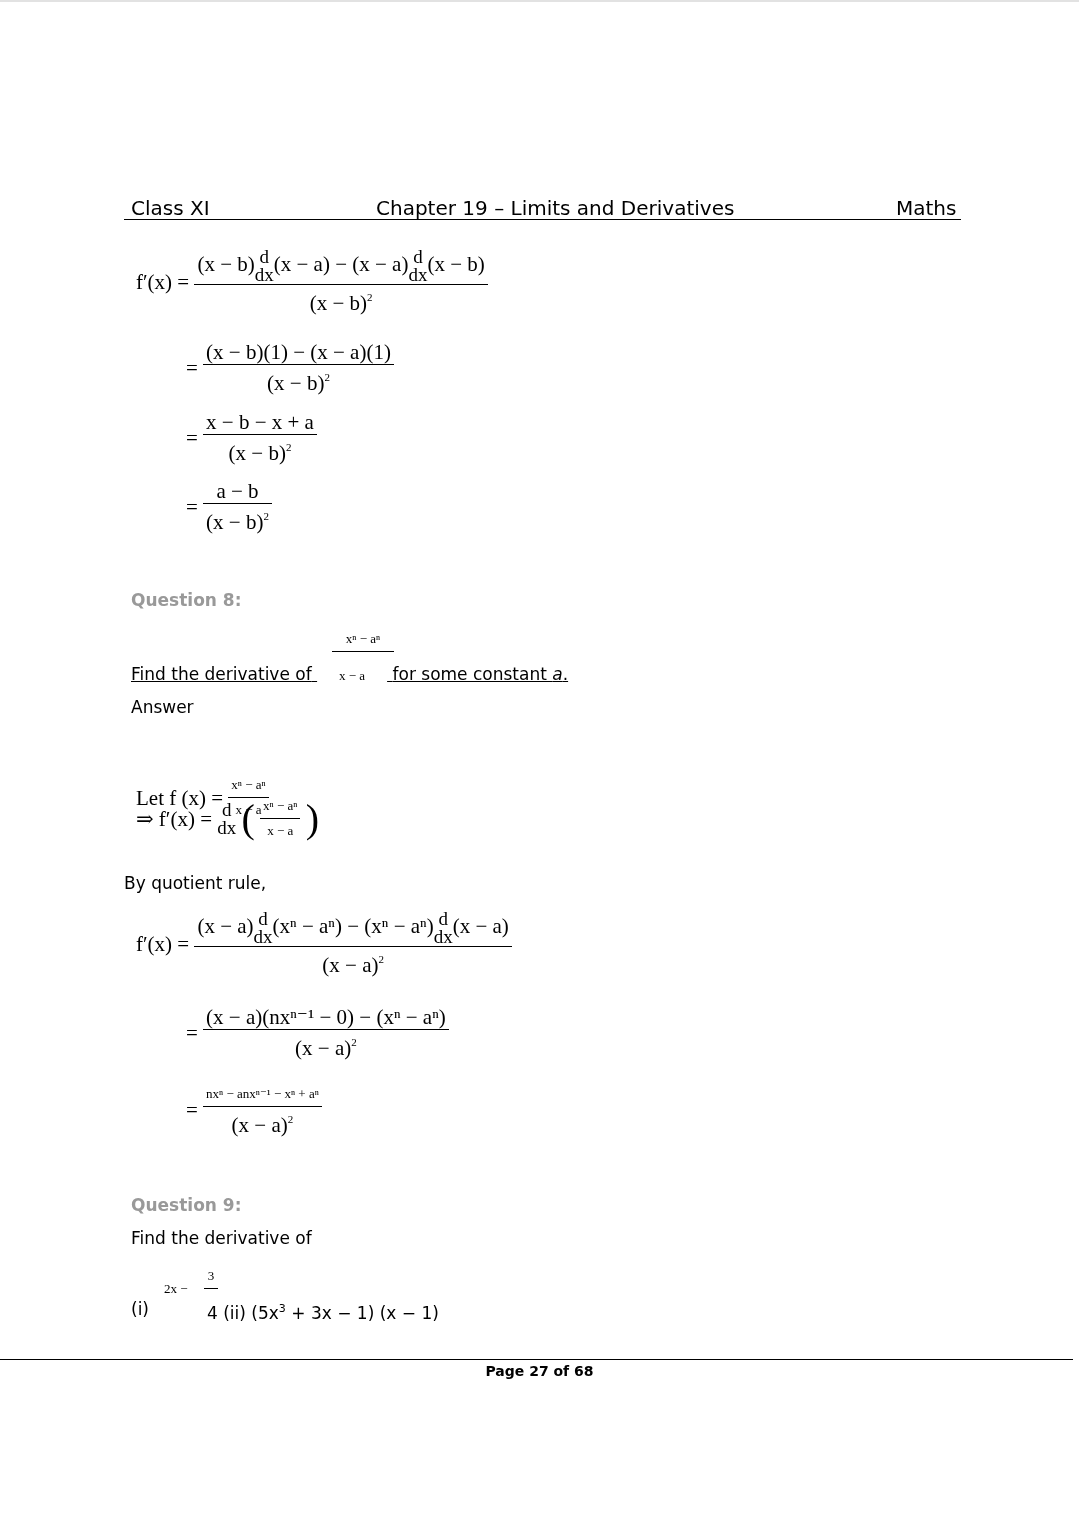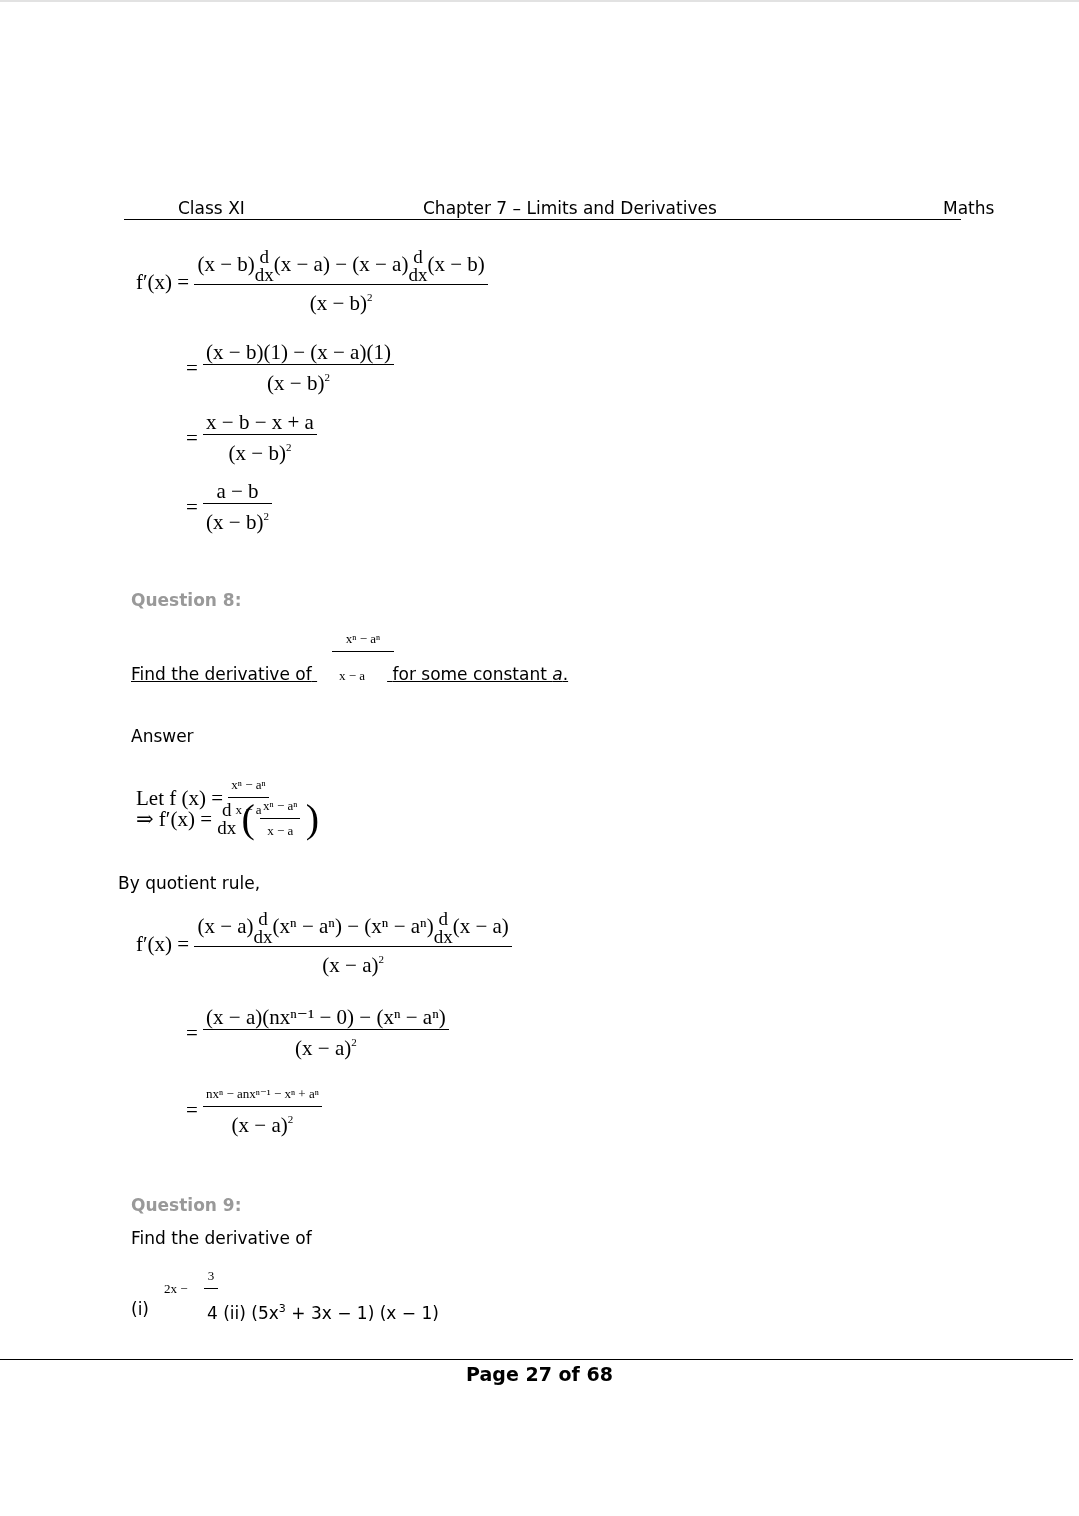--- a/index.html
+++ b/index.html
@@ -2,42 +2,42 @@
 <html><head>
 <meta charset="utf-8">
 <style>
   html, body { margin: 0; padding: 0; }
   body {
     width: 1079px; height: 1516px; position: relative; background: #ffffff;
     font-family: "DejaVu Sans", sans-serif; color: #000;
     border-top: 2px solid #e2e2e2; box-sizing: border-box; overflow: hidden;
   }
   .abs { position: absolute; }
-  .hdr { top: 196px; font-size: 17px; line-height: 20px; margin-left: 47px; }
+  .hdr { top: 196px; font-size: 20px; line-height: 20px; }
   .hdr-rule { left: 124px; width: 837px; top: 217px; height: 0; border-top: 1.5px solid #000; }
   .foot-rule { left: 0; width: 1073px; top: 1357px; height: 0; border-top: 1.5px solid #000; }
-  .foot { top: 1361px; left: 0; width: 1079px; text-align: center; font-weight: bold; font-size: 19px; }
+  .foot { top: 1361px; left: 0; width: 1079px; text-align: center; font-weight: bold; font-size: 14px; }
   .txt { font-size: 17px; line-height: 20px; }
   .q { font-size: 17px; font-weight: bold; color: #999999; line-height: 20px; }
   .m { font-family: "Liberation Serif", "DejaVu Serif", serif; font-size: 21px; line-height: 24px; white-space: nowrap; }
   .frac { display: inline-block; vertical-align: middle; text-align: center; }
   .frac > .n, .frac > .d { display: block; padding: 0 3px; }
   .frac > .n { border-bottom: 1px solid #000; }
   .sm { font-size: 13px; }
   .sup { font-size: 11px; vertical-align: 9px; }
   .dd { display: inline-block; vertical-align: middle; text-align: center; font-size: 19px; line-height: 18px; }
   .dd > span { display: block; }
   .eq { display: inline-block; vertical-align: middle; }
   .big { font-size: 40px; vertical-align: middle; font-weight: 200; }
 </style>
 </head>
 <body>
 
 <div class="abs hdr" style="left:131px;">Class XI</div>
-<div class="abs hdr" style="left:376px;">Chapter 7 – Limits and Derivatives</div>
+<div class="abs hdr" style="left:376px;">Chapter 19 – Limits and Derivatives</div>
 <div class="abs hdr" style="left:896px;text-align:center;">Maths</div>
 <div class="abs hdr-rule"></div>
 
 <div class="abs m" style="left:136px; top:246px;">
   <span class="eq">f′(x) =</span>
   <span class="frac">
     <span class="n"><span>(x − b)</span><span class="dd"><span>d</span><span>dx</span></span><span>(x − a) − (x − a)</span><span class="dd"><span>d</span><span>dx</span></span><span>(x − b)</span></span>
     <span class="d"><span>(x − b)</span><span class="sup">2</span></span>
   </span>
 </div>
@@ -67,42 +67,42 @@
 </div>
 
 <div class="abs q" style="left:131px; top:588px;text-align:right;">Question 8:</div>
 
 <div class="abs m sm" style="left:332px; top:625px; width:62px; text-align:center; border-bottom:1px solid #000;">xⁿ − aⁿ</div>
 <div class="abs txt" style="left:131px; top:662px;text-decoration:underline;">
   <span>Find the derivative of</span>
   <span class="m sm" style="display:inline-block; width:62px; text-align:center; margin: 0 4px;">x − a</span>
   <span>for some constant </span><i>a</i><span>.</span>
 </div>
-<div class="abs txt" style="left:131px; top:695px;margin-top:29px;">Answer</div>
+<div class="abs txt" style="left:131px; top:695px;">Answer</div>
 
 <div class="abs m" style="left:136px; top:735px;margin-top:36px;">
   <span class="eq">Let f (x) =</span>
   <span class="frac sm">
     <span class="n">xⁿ − aⁿ</span>
     <span class="d">x − a</span>
   </span>
 </div>
 
 <div class="abs m" style="left:136px; top:792px;">
   <span class="eq">⇒ f′(x) =</span>
   <span class="dd"><span>d</span><span>dx</span></span>
   <span class="big">(</span>
   <span class="frac sm">
     <span class="n">xⁿ − aⁿ</span>
     <span class="d">x − a</span>
   </span>
   <span class="big">)</span>
 </div>
 
-<div class="abs txt" style="left:118px; top:871px;">By quotient rule,</div>
+<div class="abs txt" style="left:124px; top:871px;">By quotient rule,</div>
 
 <div class="abs m" style="left:136px; top:908px;">
   <span class="eq">f′(x) =</span>
   <span class="frac">
     <span class="n"><span>(x − a)</span><span class="dd"><span>d</span><span>dx</span></span><span>(xⁿ − aⁿ) − (xⁿ − aⁿ)</span><span class="dd"><span>d</span><span>dx</span></span><span>(x − a)</span></span>
     <span class="d"><span>(x − a)</span><span class="sup">2</span></span>
   </span>
 </div>
 
 <div class="abs m" style="left:186px; top:1003px;">

